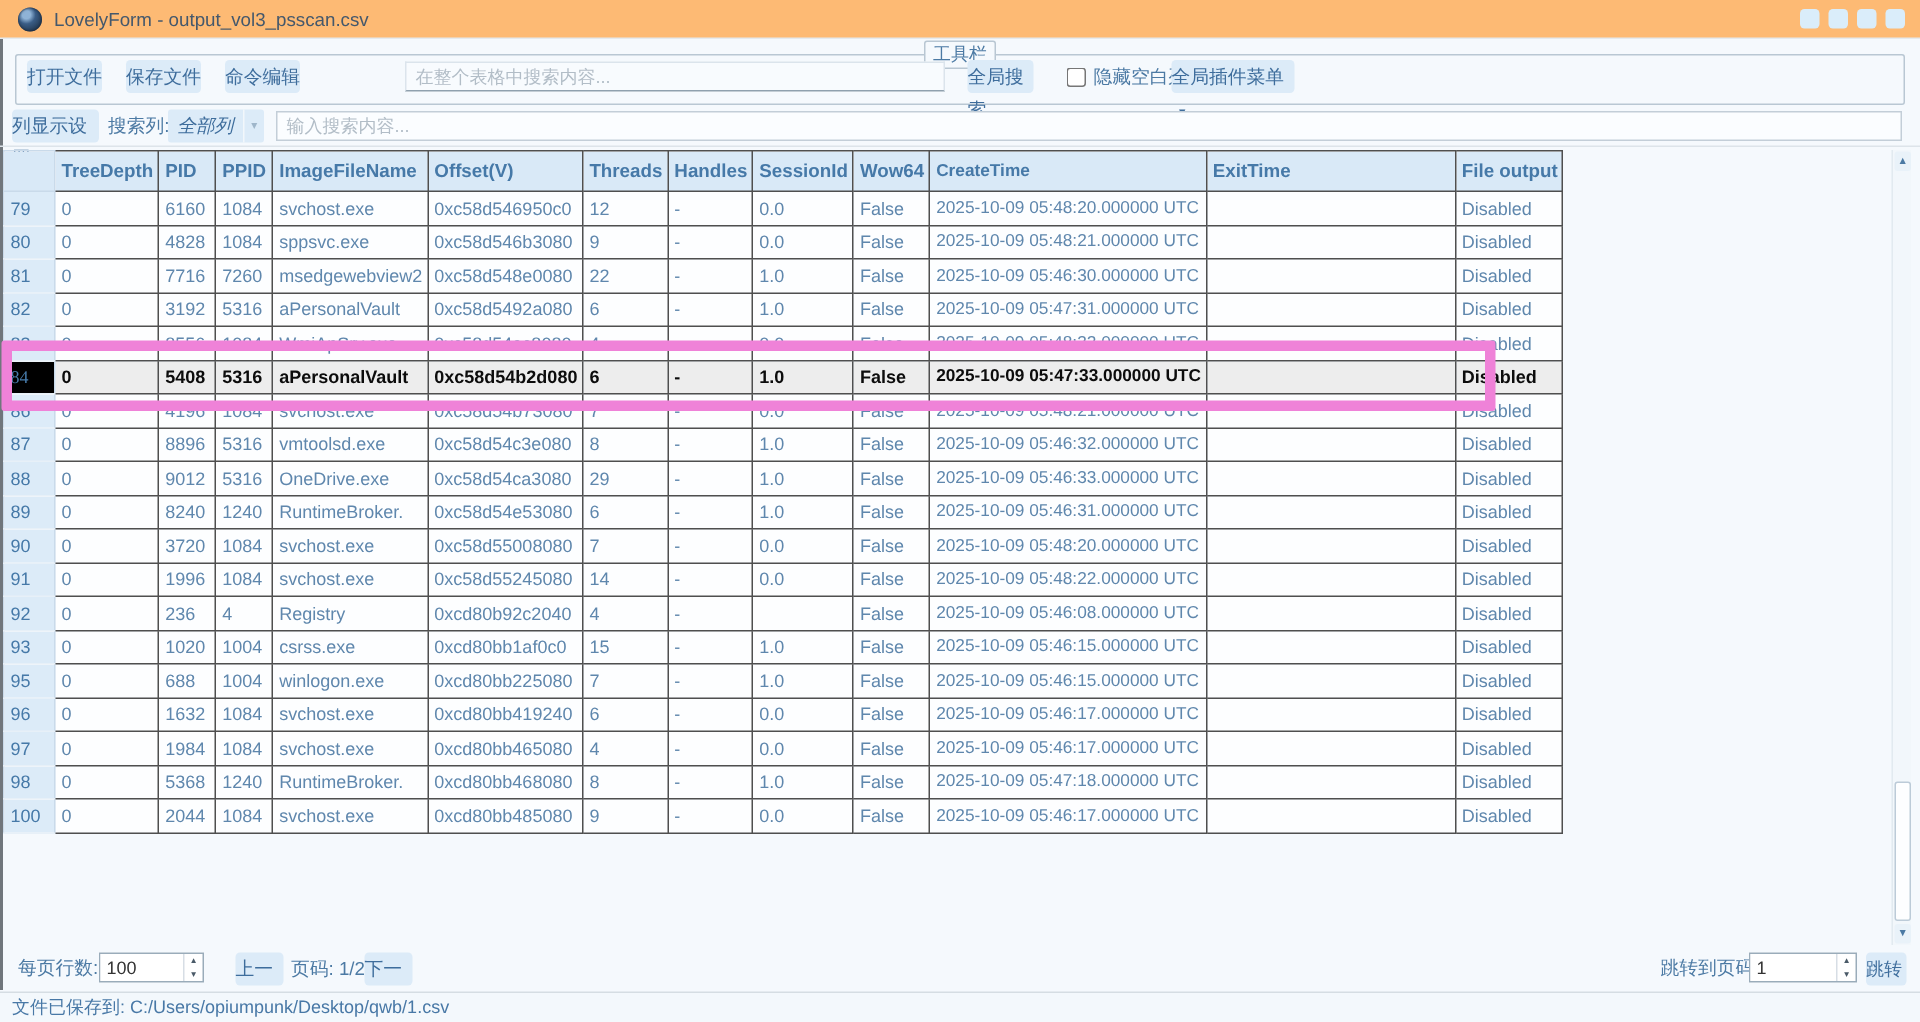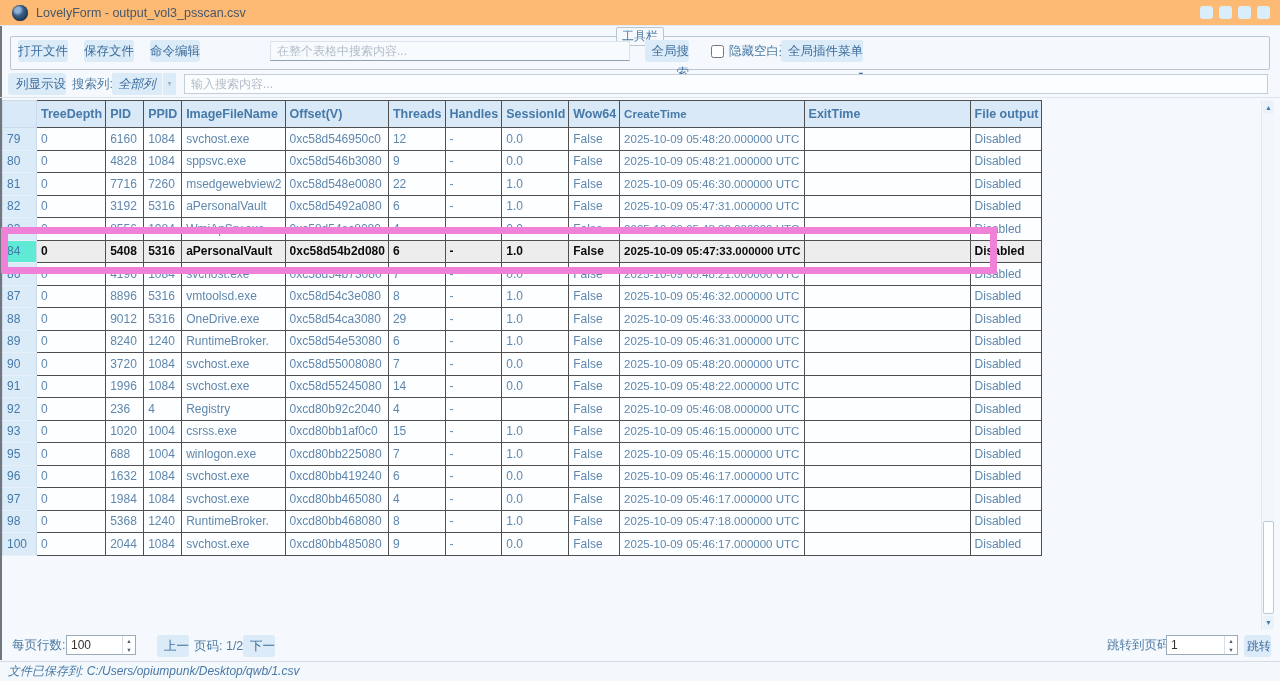--- a/index.html
+++ b/index.html
@@ -16,21 +16,21 @@
     box-shadow:inset 0 0 2px #122033; }
   .title-text { position:absolute; left:36px; top:0; line-height:26px; font-size:12.5px; color:#44586c; }
   .winbtns { position:absolute; right:10px; top:6px; display:flex; gap:6px; }
   .winbtn { width:13px; height:13px; background:#daedfa; border-radius:3px; }
   
   fieldset.toolbar { position:absolute; left:10px; top:27px; width:1260px; height:43px;
     border:1px solid #b9c7d3; border-radius:2px; }
   fieldset.toolbar legend { margin:0 auto; padding:0 5px; font-size:12px; color:#4c7aa4;
     border:1px solid #b9c7d3; background:#f5f9fd; border-radius:2px; }
   .btn { position:absolute; height:22px; background:#dcebf8; color:#3e6d9c; font-size:12.5px;
-    border:none; border-radius:3px; text-align:right; line-height:22px; cursor:default; }
+    border:none; border-radius:3px; text-align:left; line-height:22px; cursor:default; }
   .tb-input { position:absolute; background:#f8fbfe; border:1px solid #dbe4ec; border-bottom:1px solid #8fa0ae;
     font-size:12px; padding:2px 6px; color:#44586c; font-family:inherit; }
   .tb-input::placeholder { color:#b2bdc7; }
   .chk { position:absolute; width:13px; height:13px; accent-color:#6f9cc4; }
   .chk-label { position:absolute; font-size:12.5px; color:#4c7aa4; line-height:22px; }
   .combo { position:absolute; height:22px; background:#dcebf8; color:#3e6d9c; font-size:12.5px;
     line-height:22px; border-radius:2px; display:flex; }
   .combo .txt { padding:0 6px; flex:1;font-style:italic; }
   .combo .arrow { width:14px; border-left:1px solid #f2f7fb; color:#9fb6ca; font-size:8px;
     display:flex; align-items:center; justify-content:center; }
@@ -44,21 +44,21 @@
   th, td { border:1px solid #4f4f4f; font-weight:normal; text-align:left;
     padding:0 3px 0 4px; white-space:nowrap; overflow:hidden; }
   th { height:27px; background:#d9e9f7; color:#4679a8; font-size:12.5px; font-weight:bold; }
   td { height:22.5px; background:#fdfeff; color:#5f87ad; font-size:12px; }
   td.rownum { background:#dcebf8; color:#4679a8; border-color:#c9daea; border-bottom-color:#e7f0f8; }
   th.rownum-h { background:#d9e9f7; border-color:#c9daea; }
   .c0{width:34px}.c1{width:64px}.c2{width:38px}.c3{width:38px}.c4{width:100px}
   .c5{width:94px}.c6{width:52px}.c7{width:52px}.c8{width:60px}.c9{width:50px}
   .c10{width:174px; font-size:11.5px}.c11{width:166px}.c12{width:65px}
   tr.hl td { background:#ededed; color:#0c0c0c; font-weight:bold; }
-  tr.hl td.rownum { background:#5eead4; color:#4679a8; font-weight:normal; }
+  tr.hl td.rownum { background:#000000; color:#4679a8; font-weight:normal;font-family:Liberation Serif, serif; }
   
   .pink-box { position:absolute; left:1px; top:227px; width:996px; height:47px;
     border:7px solid #ef82d8; border-radius:2px; z-index:6; pointer-events:none; }
   
   .vscroll { position:absolute; left:1261px; top:100px; width:13px; height:530px;
     background:#f2f7fb; border-left:1px solid #e2eaf0; }
   .vscroll .sbtn { position:absolute; left:1px; width:11px; height:13px; background:#e9f2f9;
     color:#4c7aa4; font-size:7px; display:flex; align-items:center; justify-content:center; border-radius:2px; }
   .vscroll .up { top:1px; } .vscroll .down { bottom:1px; }
   .vscroll .thumb { position:absolute; left:1px; top:421px; width:11px; height:93px;
@@ -67,21 +67,21 @@
   .pag-label { position:absolute; font-size:12.5px; color:#4c7aa4; line-height:22px; }
   .spinbox { position:absolute; height:20px; display:flex; background:#fff; border:1px solid #9aacba; }
   .spinbox input { border:none; outline:none; flex:1; font-size:12px; padding:0 4px; width:100%;
     font-family:inherit; color:#333; min-width:0; }
   .spins { width:13px; border-left:1px solid #d7dee5; display:flex; flex-direction:column; }
   .spins div { flex:1; font-size:5.5px; color:#4a5a68; display:flex; align-items:center; justify-content:center; }
   .pag-text { position:absolute; font-size:12.5px; color:#4c7aa4; line-height:22px; }
   
   .statusbar { position:absolute; left:0; top:661px; width:1280px; height:20px;
     border-top:1px solid #d5dde3; background:#f3f8fc; }
-  .status-text { position:absolute; left:8px; top:0; line-height:19px; font-size:12px; color:#4878a6;font-style:italic; }
+  .status-text { position:absolute; left:8px; top:0; line-height:19px; font-size:12px; color:#4878a6; }
 </style>
 </head>
 <body>
 
 <div class="titlebar">
   <div class="app-icon"></div>
   <div class="title-text">LovelyForm - output_vol3_psscan.csv</div>
   <div class="winbtns">
     <div class="winbtn"></div>
     <div class="winbtn"></div>

